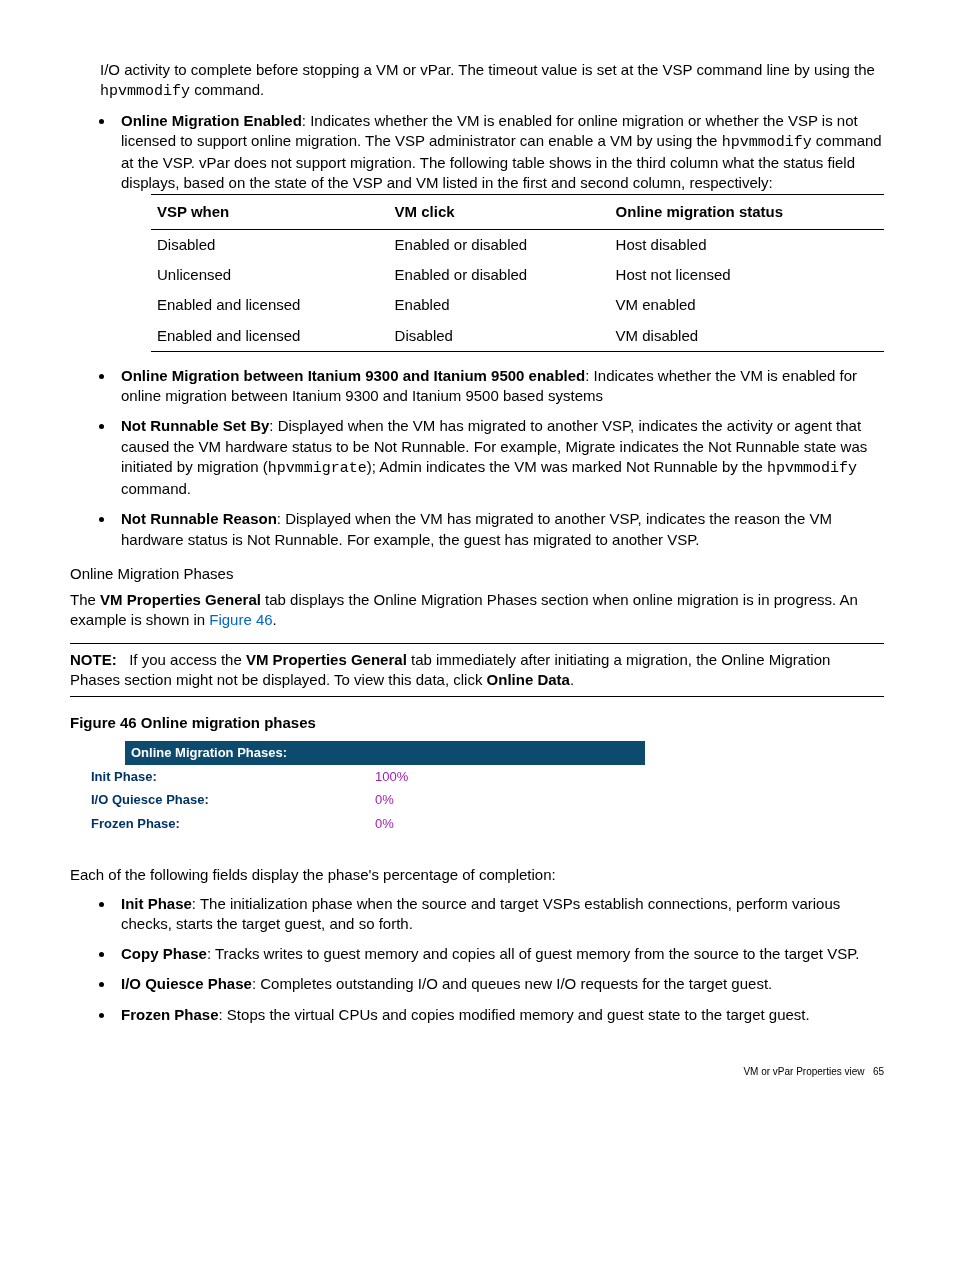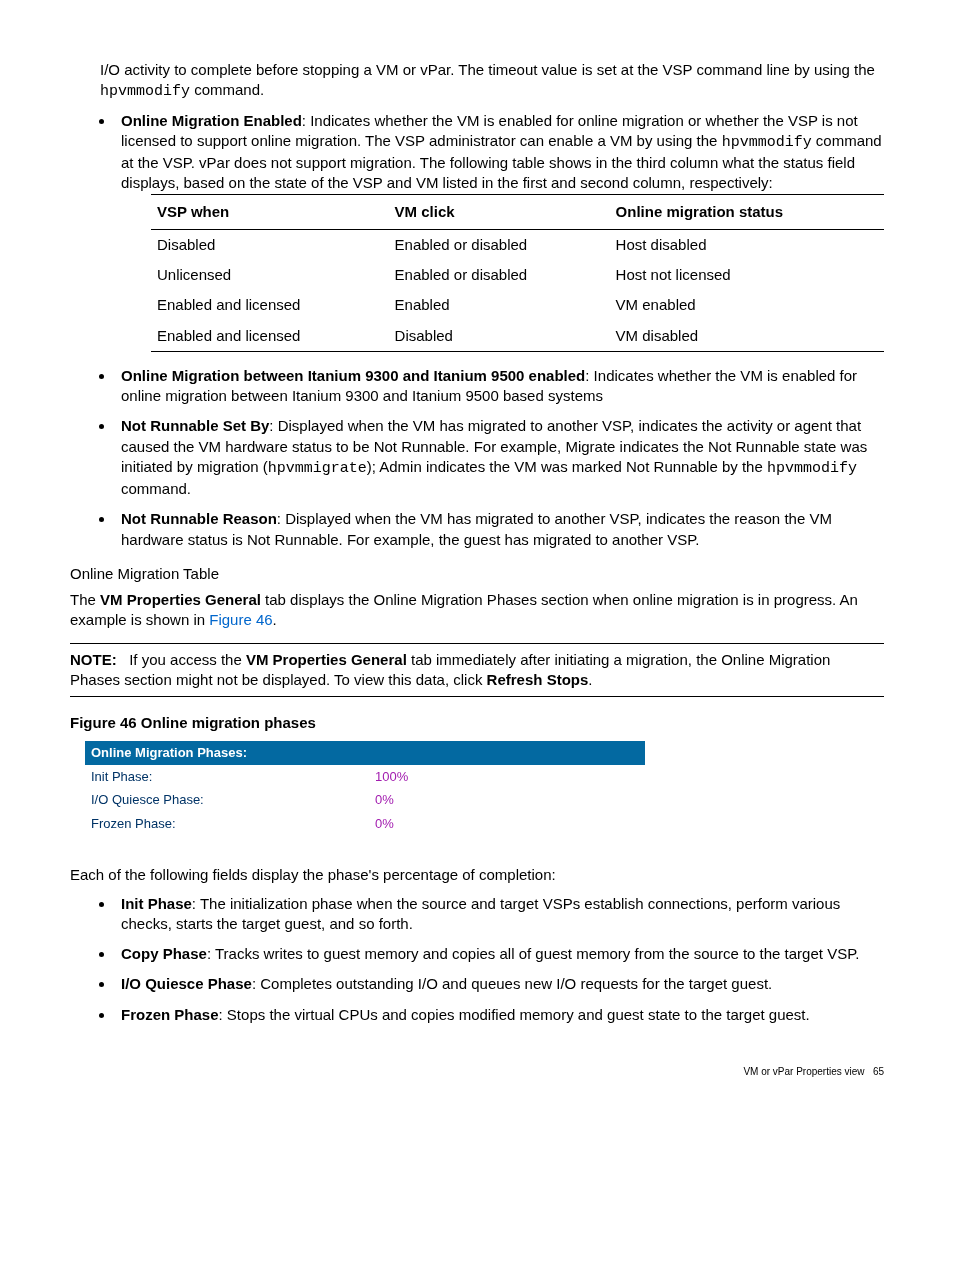--- a/index.html
+++ b/index.html
@@ -57,32 +57,33 @@
   .fig-title {
     font-weight: bold;
     margin: 16px 0 8px 0;
   }
   .fig-panel {
     margin-left: 15px;
     width: 560px;
     font-size: 13px;
   }
   .fig-header {
-    background: #0369a1;
+    background: #0c4a6e;
     color: #fff;
     font-weight: bold;
     padding: 3px 6px;
+    margin-left: 40px;
   }
   .fig-row {
     display: flex;
     padding: 3px 6px;
   }
   .fig-label {
     width: 250px;
-    font-weight: normal;
+    font-weight: bold;
     color: #003366;
   }
   .fig-val {
     color: #a21caf;
     margin-left: 34px;
   }
   .link { color: #0066cc; }
   .footer {
     text-align: right;
     font-size: 10px;
@@ -139,28 +140,28 @@
 
   <li>
     <span class="b">Not Runnable Set By</span><span>: Displayed when the VM has migrated to another VSP, indicates the activity or agent that caused the VM hardware status to be Not Runnable. For example, Migrate indicates the Not Runnable state was initiated by migration (</span><span class="mono">hpvmmigrate</span><span>); Admin indicates the VM was marked Not Runnable by the </span><span class="mono">hpvmmodify</span><span> command.</span>
   </li>
 
   <li>
     <span class="b">Not Runnable Reason</span><span>: Displayed when the VM has migrated to another VSP, indicates the reason the VM hardware status is Not Runnable. For example, the guest has migrated to another VSP.</span>
   </li>
 </ul>
 
-<div class="section-title">Online Migration Table</div>
+<div class="section-title">Online Migration Phases</div>
 
 <div>
   <span>The </span><span class="b">VM Properties General</span><span> tab displays the Online Migration Phases section when online migration is in progress. An example is shown in </span><span class="link">Figure 46</span><span>.</span>
 </div>
 
 <div class="note-block">
-  <span class="b">NOTE:</span>&nbsp;&nbsp;&nbsp;<span>If you access the </span><span class="b">VM Properties General</span><span> tab immediately after initiating a migration, the Online Migration Phases section might not be displayed. To view this data, click </span><span class="b">Refresh Stops</span><span>.</span>
+  <span class="b">NOTE:</span>&nbsp;&nbsp;&nbsp;<span>If you access the </span><span class="b">VM Properties General</span><span> tab immediately after initiating a migration, the Online Migration Phases section might not be displayed. To view this data, click </span><span class="b">Online Data</span><span>.</span>
 </div>
 
 <div class="fig-title">Figure 46 Online migration phases</div>
 <div class="fig-panel">
   <div class="fig-header">Online Migration Phases:</div>
   <div class="fig-row">
       <div class="fig-label">Init Phase:</div>
       <div class="fig-val">100%</div>
     </div>
   <div class="fig-row">

